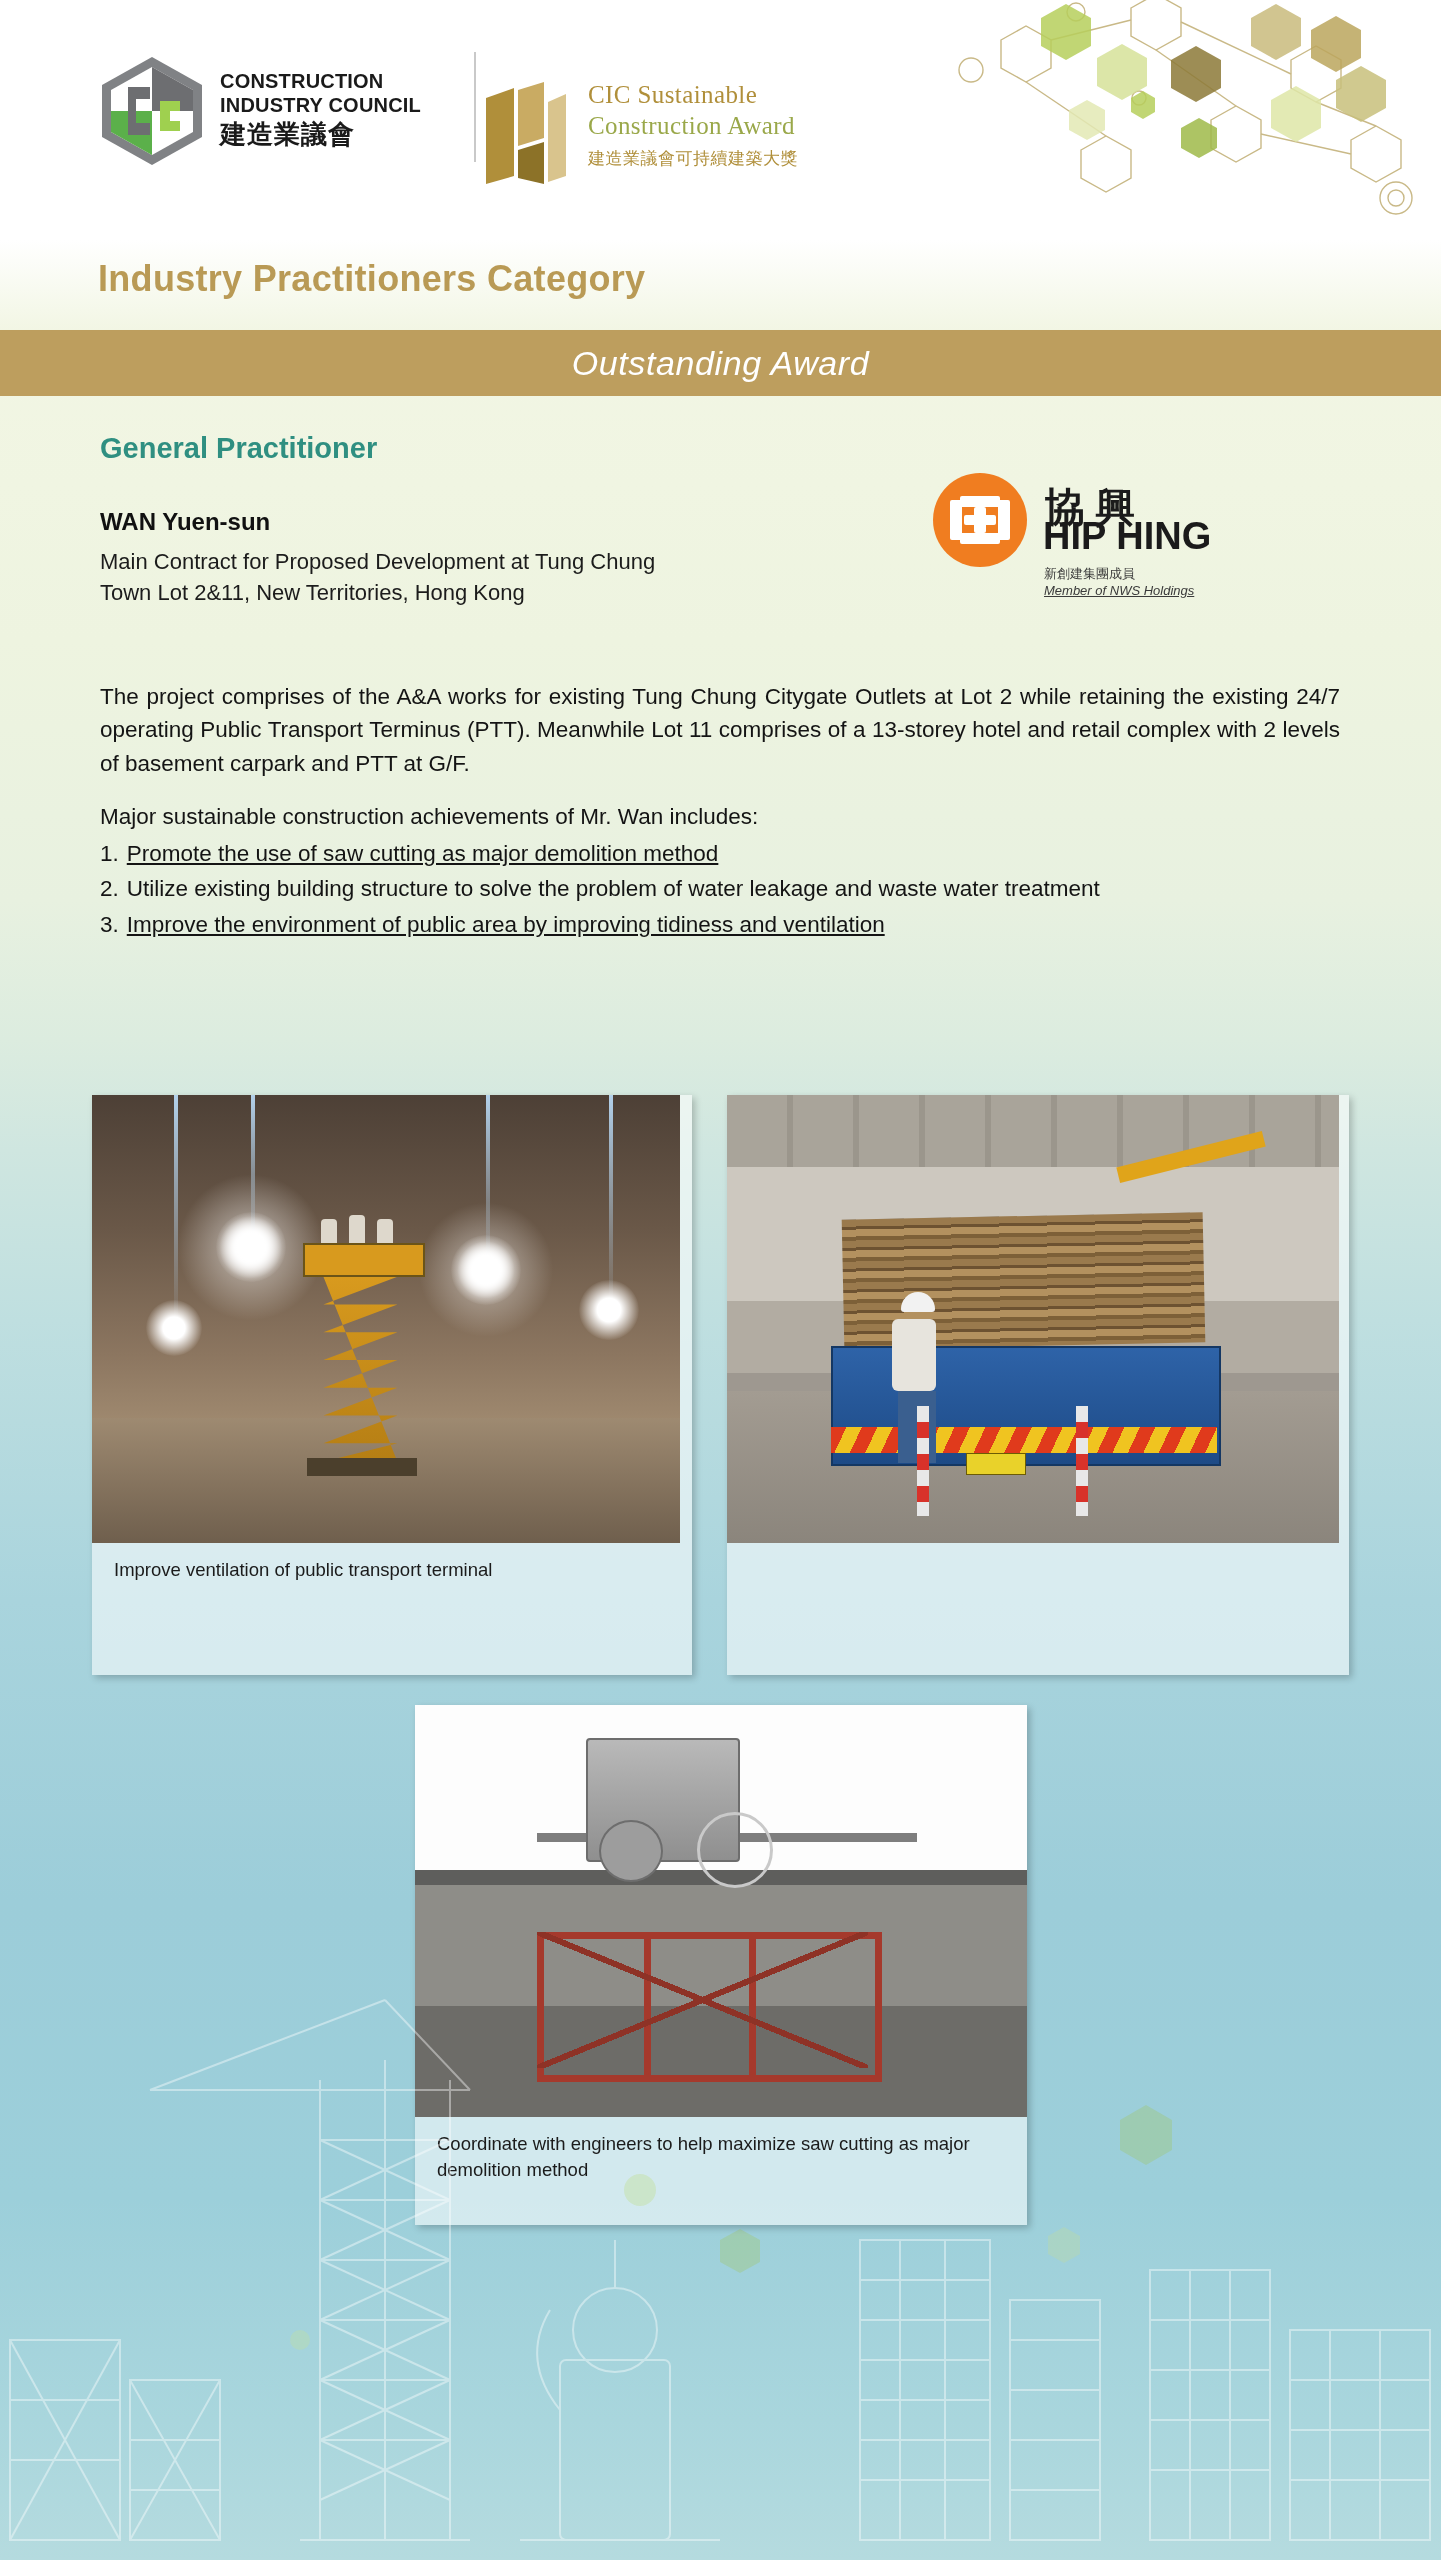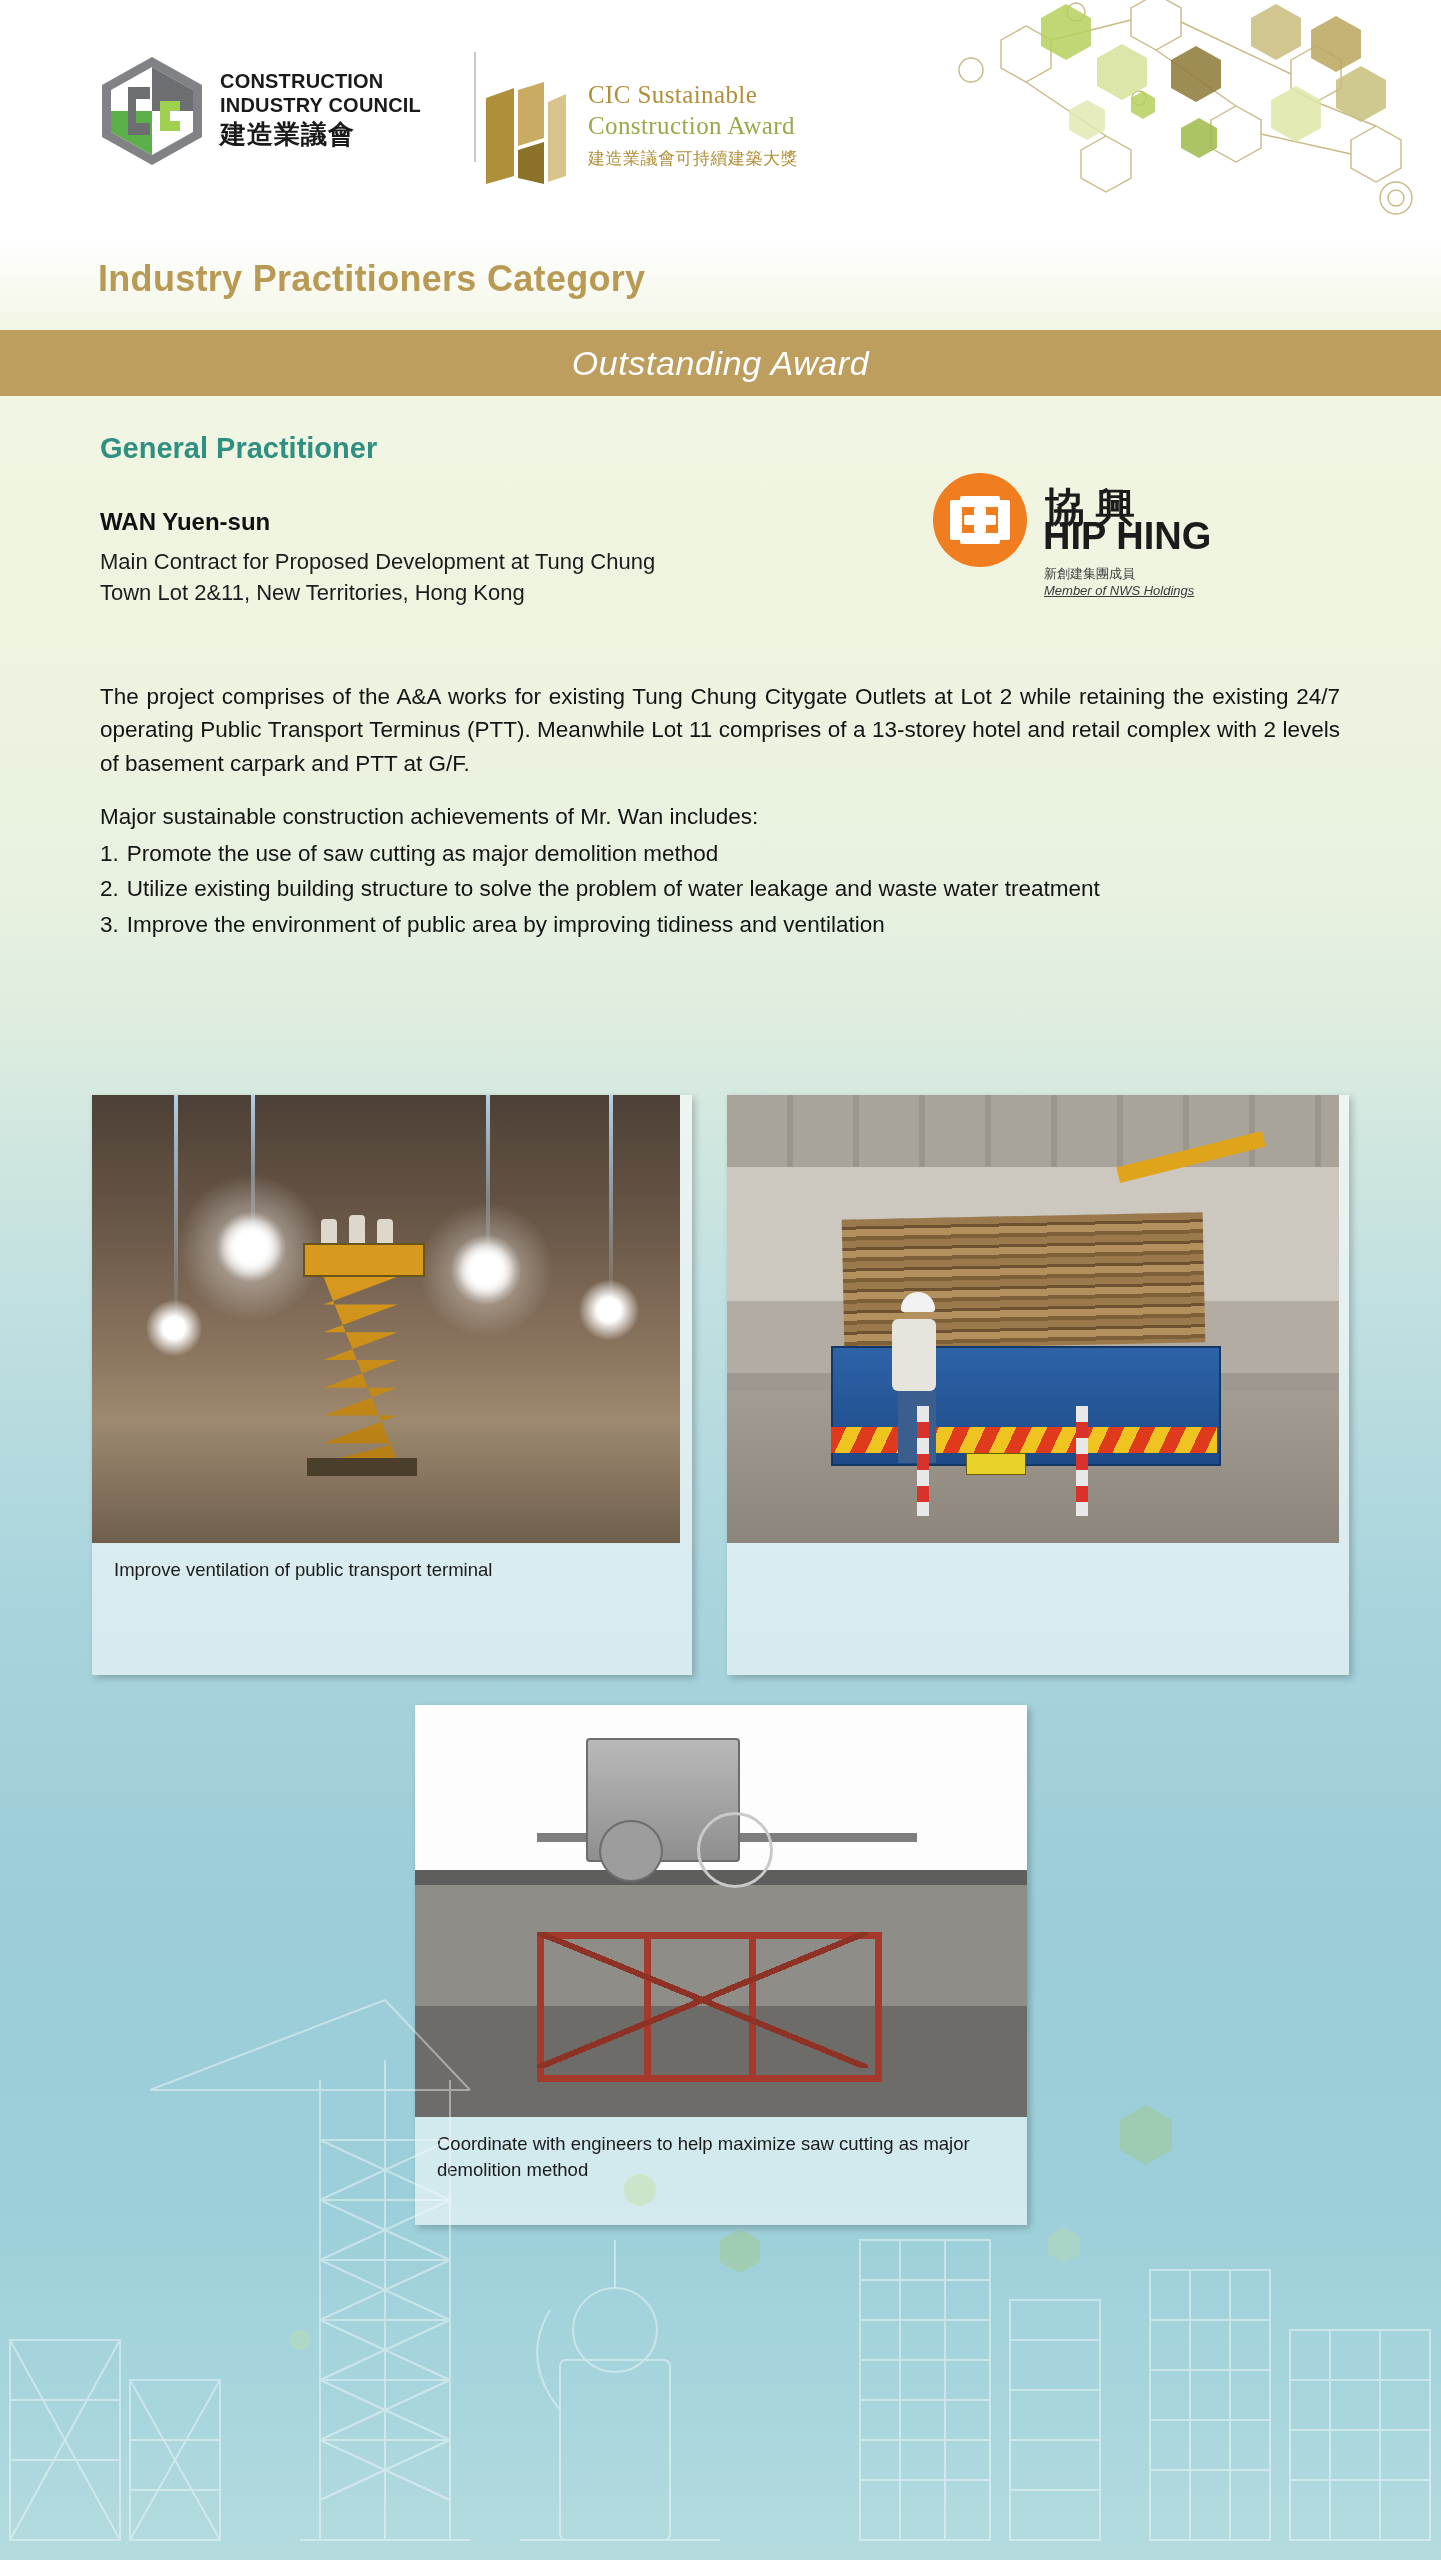--- a/index.html
+++ b/index.html
@@ -243,21 +243,21 @@
     list-style: none;
   }
   .desc-list li {
     display: flex;
     gap: 8px;
     text-align: justify;
     margin-top: 2px;
   }
   .desc-list li .num { flex: 0 0 auto; }
   .desc-list li .txt { flex: 1 1 auto; text-align: justify; }
-  .desc-list li .txt.justify-all { text-align-last: left; }
+  .desc-list li .txt.justify-all { text-align-last: left; text-decoration: underline; }
 
   
   .photo-card {
     position: absolute;
     background: rgba(255,255,255,.55);
     box-shadow: 3px 3px 7px rgba(0,0,0,.22);
   }
   .photo-card .photo {
     display: block;
     overflow: hidden;

